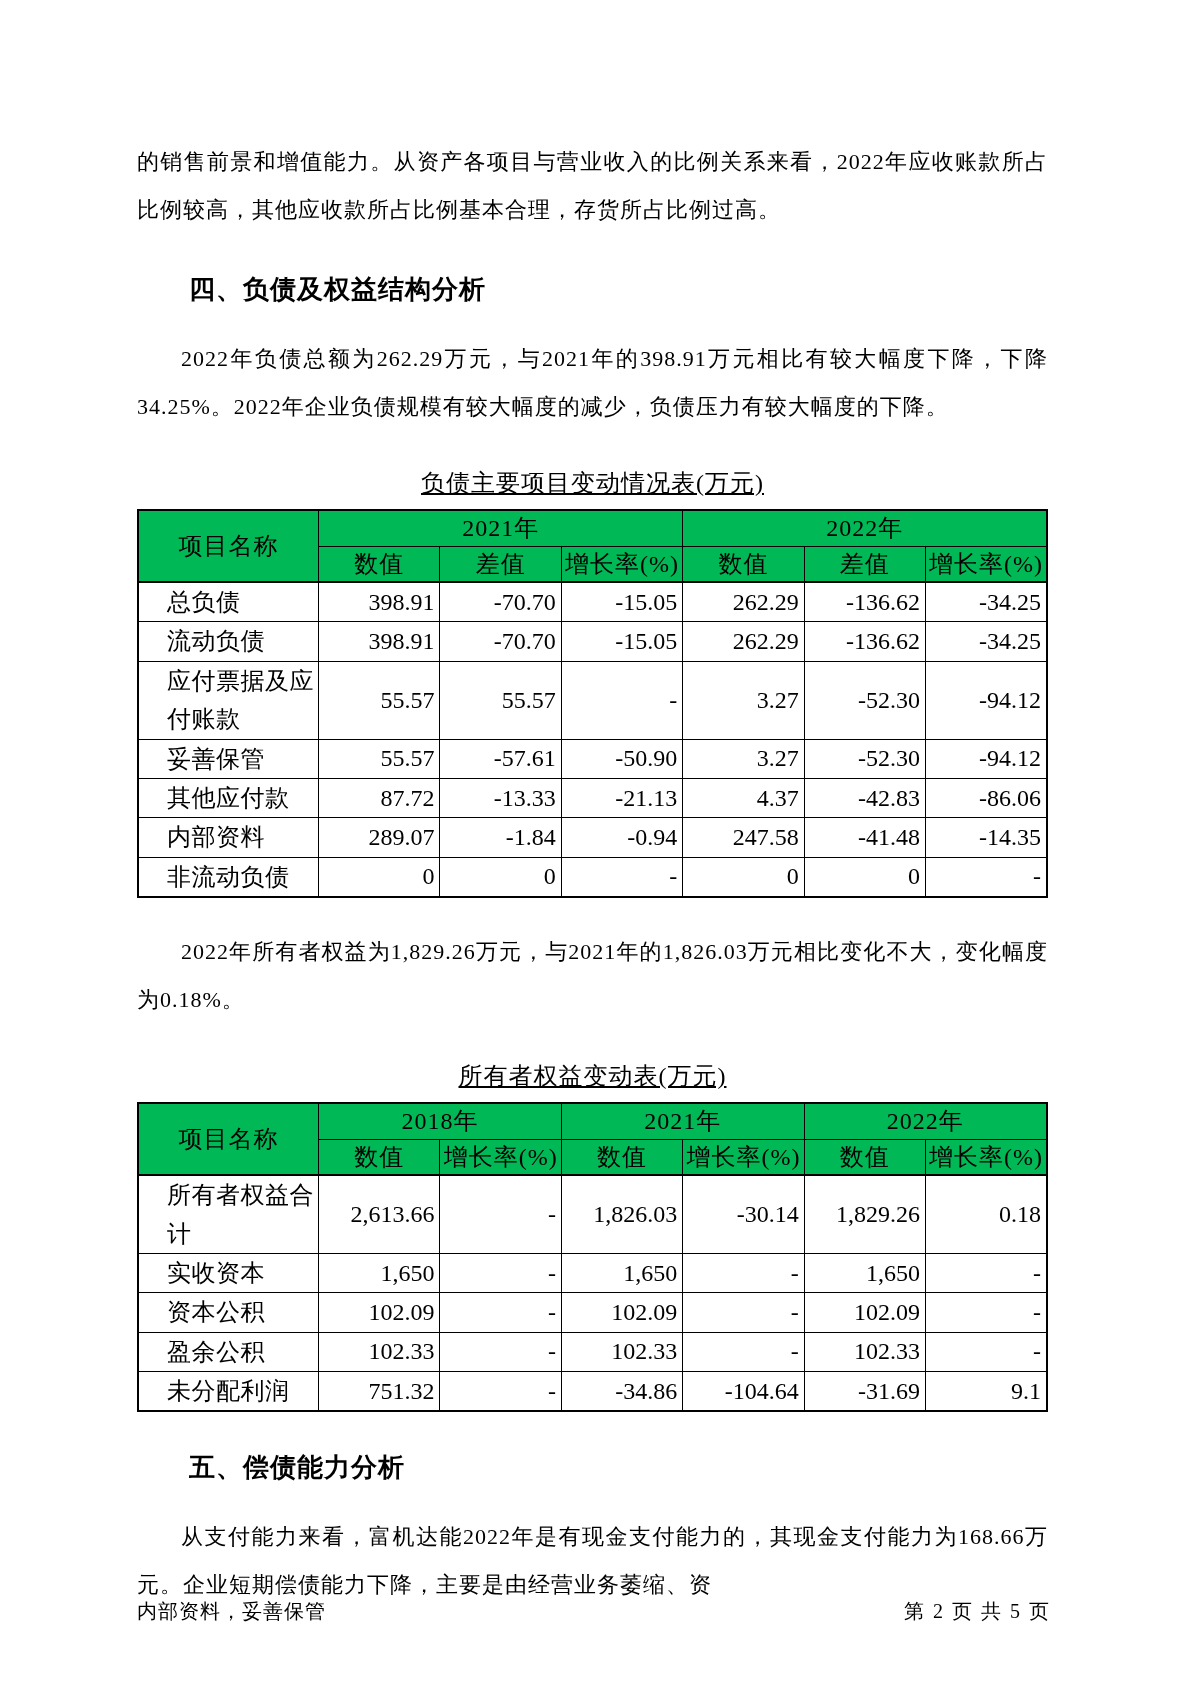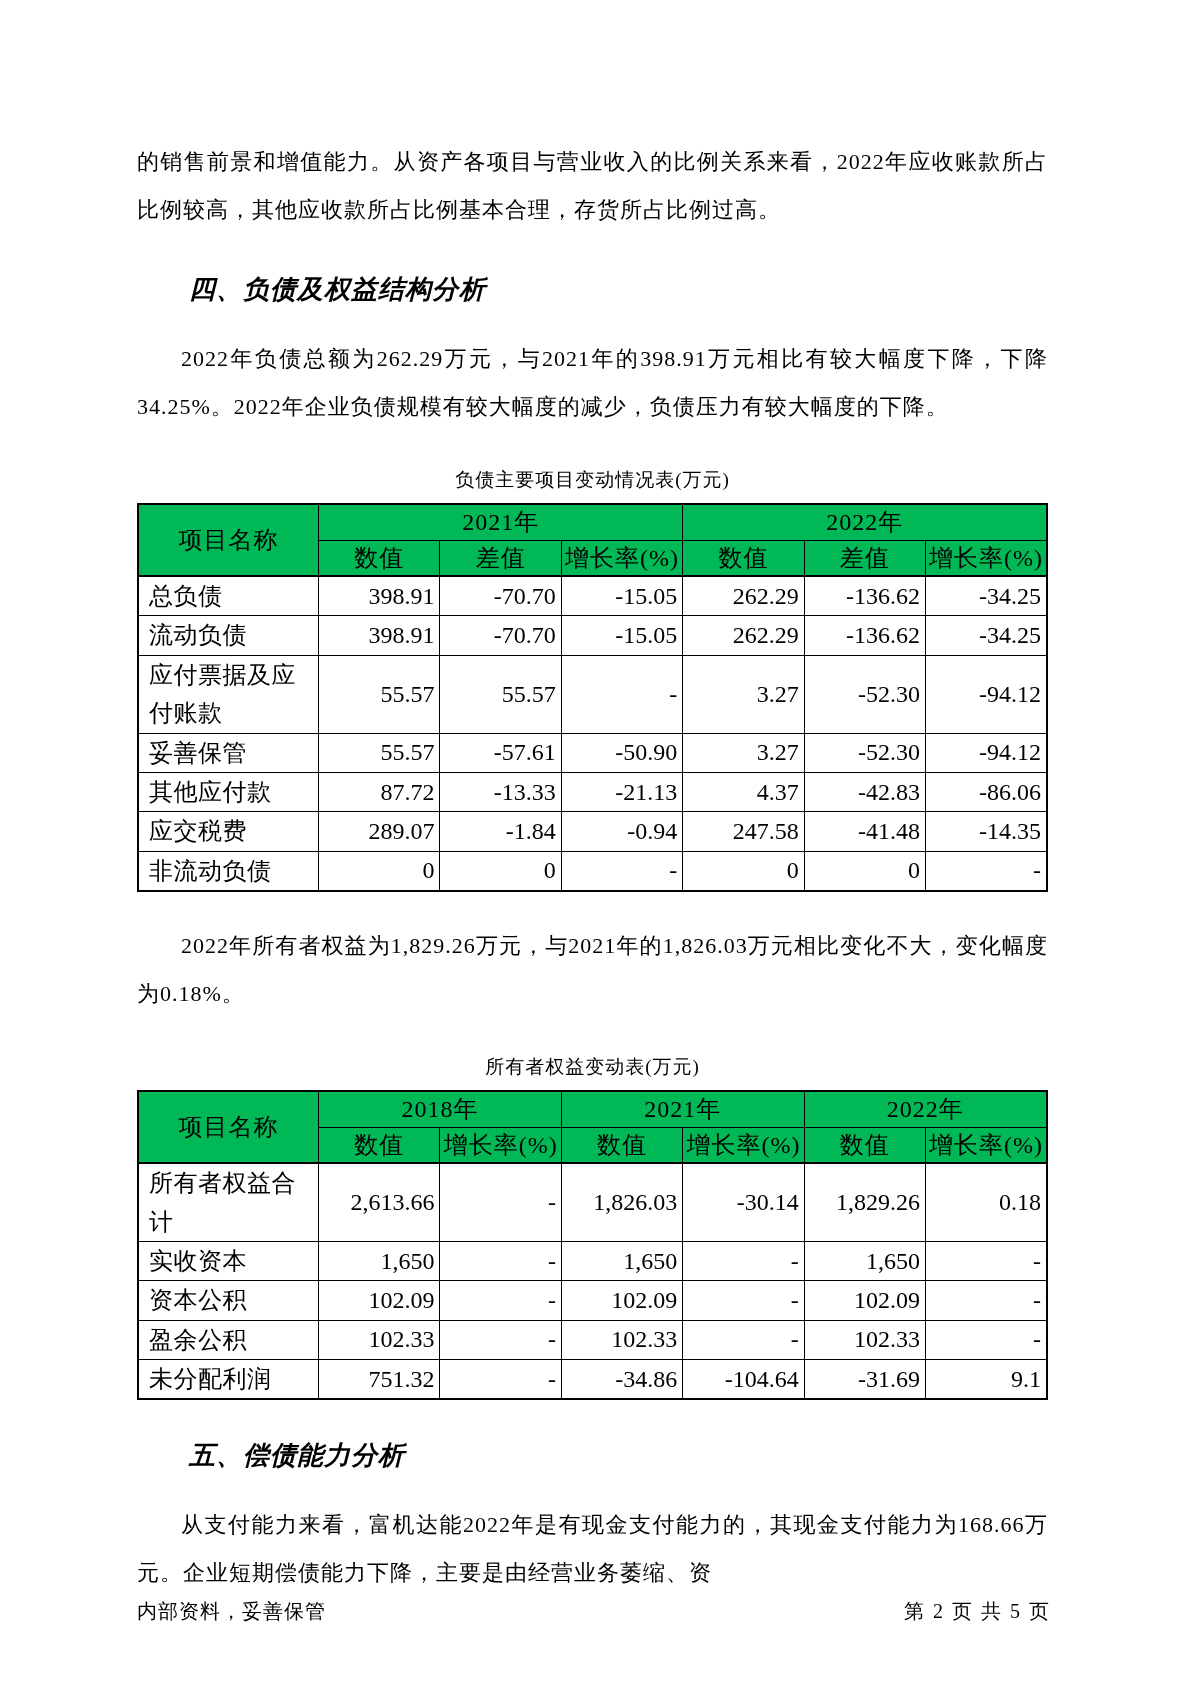--- a/index.html
+++ b/index.html
@@ -30,29 +30,29 @@
   p.para-gap { margin-top: 26px; }
 
   h2.section-heading {
     font-family: "Liberation Sans", "DejaVu Sans", sans-serif;
     font-weight: bold;
     font-size: 26px;
     margin-top: 38px;
     margin-bottom: 28px;
     padding-left: 52px;
     letter-spacing: 1px;
-    font-style: italic;
   }
 
   .table-title {
-    font-size: 19px;
+    font-size: 24px;
     text-align: center;
     margin-top: 36px;
     margin-bottom: 10px;
     letter-spacing: 1px;
+    text-decoration: underline;
   }
 
   table.data-table {
     border-collapse: collapse;
     width: 911px;
     table-layout: fixed;
     font-size: 24px;
   }
   table.data-table th, table.data-table td {
     border: 1px solid #000000;
@@ -62,21 +62,21 @@
   table.data-table { border: 2px solid #000000; }
   table.data-table thead th {
     background: #00B956;
     font-weight: normal;
     text-align: center;
     letter-spacing: 1px;
   }
   table.data-table thead { border-bottom: 2px solid #000000; }
   table.data-table td.cell-name {
     text-align: left;
-    padding-left: 10px;
+    padding-left: 28px;
     padding-right: 4px;
     letter-spacing: 0.5px;
     line-height: 1.6;
   }
   table.data-table td.cell-num {
     text-align: right;
     padding-right: 5px;
     padding-left: 3px;
   }
   col.c-name { width: 180px; }
@@ -179,21 +179,21 @@
           <tr>
             <td class="cell-name">其他应付款</td>
             <td class="cell-num">87.72</td>
             <td class="cell-num">-13.33</td>
             <td class="cell-num">-21.13</td>
             <td class="cell-num">4.37</td>
             <td class="cell-num">-42.83</td>
             <td class="cell-num">-86.06</td>
           </tr>
           <tr>
-            <td class="cell-name">应交税费</td>
+            <td class="cell-name">内部资料</td>
             <td class="cell-num">289.07</td>
             <td class="cell-num">-1.84</td>
             <td class="cell-num">-0.94</td>
             <td class="cell-num">247.58</td>
             <td class="cell-num">-41.48</td>
             <td class="cell-num">-14.35</td>
           </tr>
           <tr>
             <td class="cell-name">非流动负债</td>
             <td class="cell-num">0</td>

